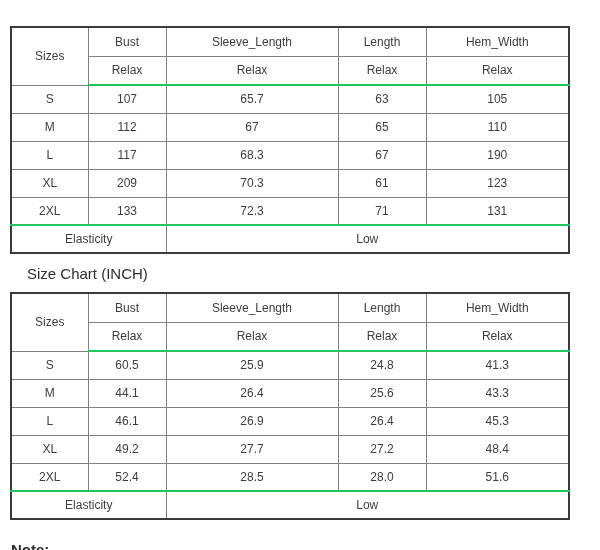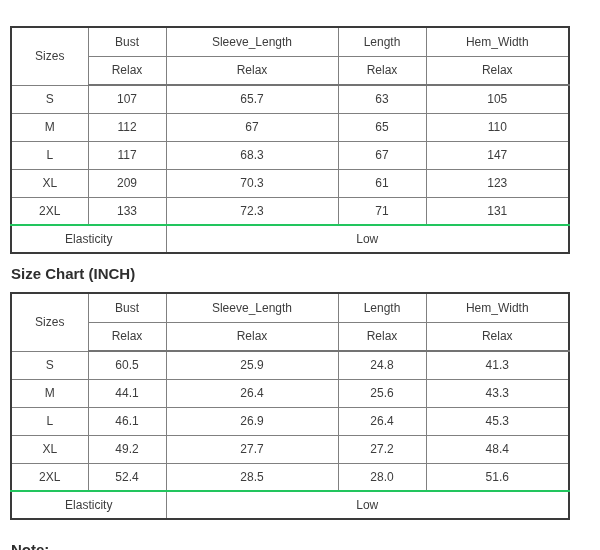--- a/index.html
+++ b/index.html
@@ -30,27 +30,27 @@
     padding: 0 2px;
     font-size: 12px;
     text-align: center;
     vertical-align: middle;
     color: #3d3d3d;
     font-weight: normal;
     overflow: hidden;
     white-space: nowrap;
   }
   tr.hdr-row td { height: 29px; margin-top: 15px; }
-  tr.fit-row td { border-bottom: 2px solid #737373; }
+  tr.fit-row td { border-bottom: 2px solid #22c55e; }
   tr.footer-row td { border-top: 2px solid #22c55e; }
   .heading {
     font-size: 15px;
-    font-weight: bold;
+    font-weight: normal;
     color: #2e2e2e;
-    margin: 11px 0 10px 1px;
+    margin: 11px 0 10px 17px;
   }
   .note {
     font-size: 15px;
     font-weight: bold;
     color: #2e2e2e;
     margin: 21px 0 0 1px;
   }
 </style>
 </head>
 <body>
@@ -91,21 +91,21 @@
         <td>112</td>
         <td>67</td>
         <td>65</td>
         <td>110</td>
       </tr>
       <tr>
         <td>L</td>
         <td>117</td>
         <td>68.3</td>
         <td>67</td>
-        <td>147</td>
+        <td>190</td>
       </tr>
       <tr>
         <td>XL</td>
         <td>209</td>
         <td>70.3</td>
         <td>61</td>
         <td>123</td>
       </tr>
       <tr>
         <td>2XL</td>

